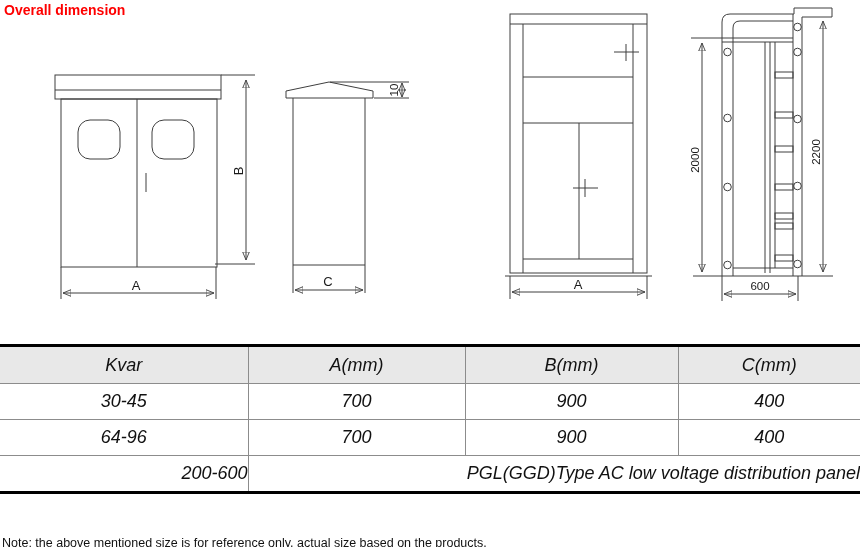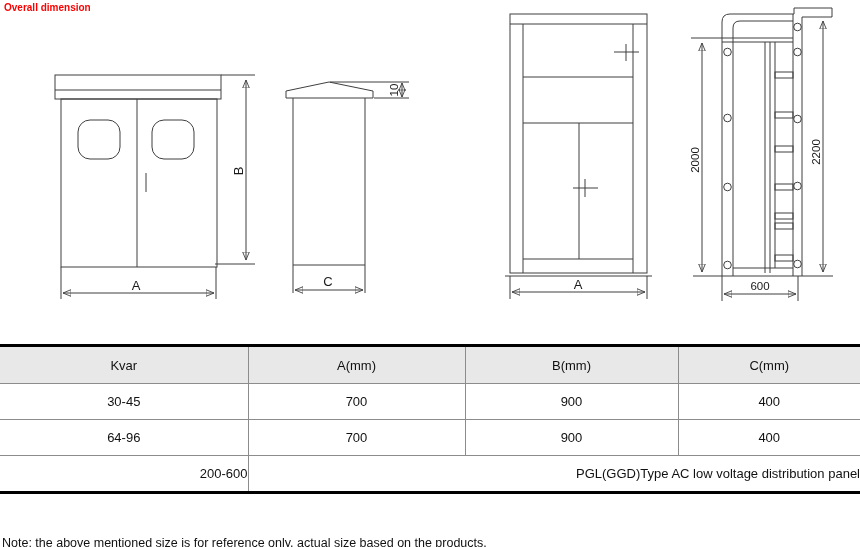--- a/index.html
+++ b/index.html
@@ -2,36 +2,36 @@
 <html><head>
 <meta charset="utf-8">
 <style>
   html,body{margin:0;padding:0;}
   body{
     width:860px;height:547px;position:relative;background:#ffffff;
     font-family:"Liberation Sans", sans-serif;overflow:hidden;
   }
   .page-title{
     position:absolute;top:2px;left:4px;
-    font-size:10px;font-weight:bold;color:#fe0000;
+    font-size:14px;font-weight:bold;color:#fe0000;
   }
   .drawings{position:absolute;top:0;left:0;}
   .drawings line,.drawings path,.drawings rect,.drawings circle{
     stroke:#3f3f3f;fill:none;stroke-width:1;
   }
   .drawings text{
     fill:#1a1a1a;stroke:none;font-family:"Liberation Sans",sans-serif;
     font-size:13px;
   }
   .drawings text.small{font-size:11.5px;}
   .dim-table{
     position:absolute;top:344px;left:0;width:860px;
     border-collapse:collapse;table-layout:fixed;
     border-top:3px solid #000;border-bottom:3px solid #000;
-    font-size:13px;color:#111;
+    font-size:18px;color:#111;font-style:italic;
   }
   .dim-table th,.dim-table td{
     border-right:1px solid #8c8c8c;border-bottom:1px solid #8c8c8c;
     text-align:center;vertical-align:middle;padding:0;font-weight:400;
     height:35px;overflow:hidden;white-space:nowrap;
   }
   .dim-table th{background:#e8e8e8;height:36px;}
   .dim-table th:last-child,.dim-table td:last-child{border-right:none;}
   .dim-table tr:last-child td{border-bottom:none;text-align:right;}
   .note{

